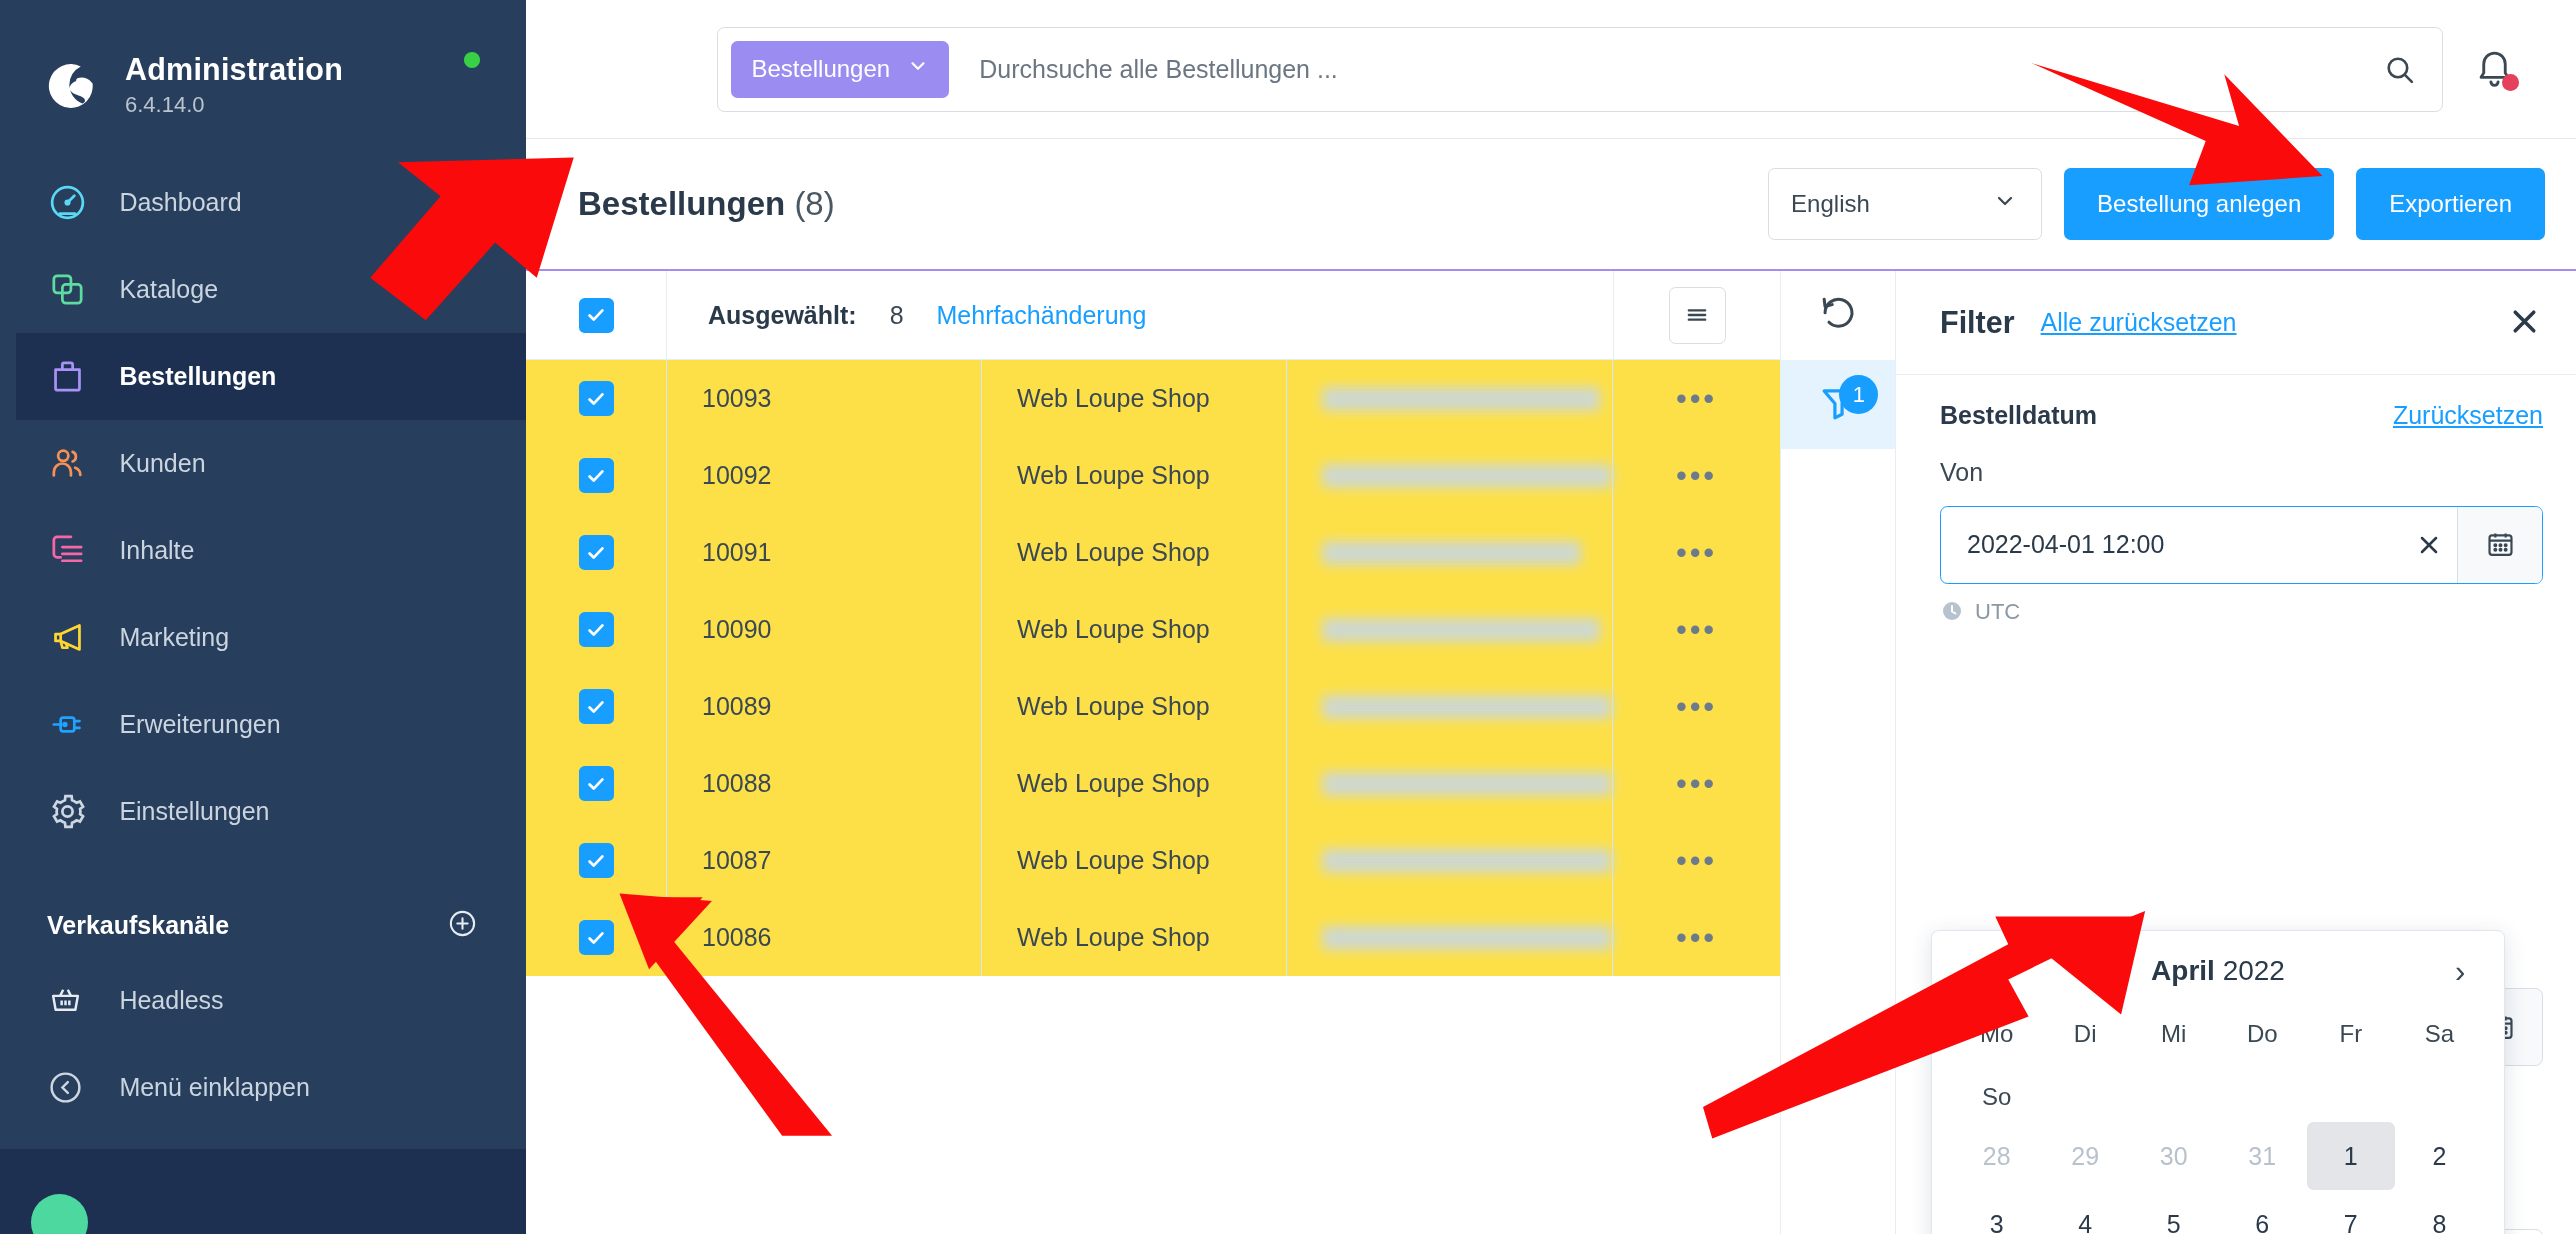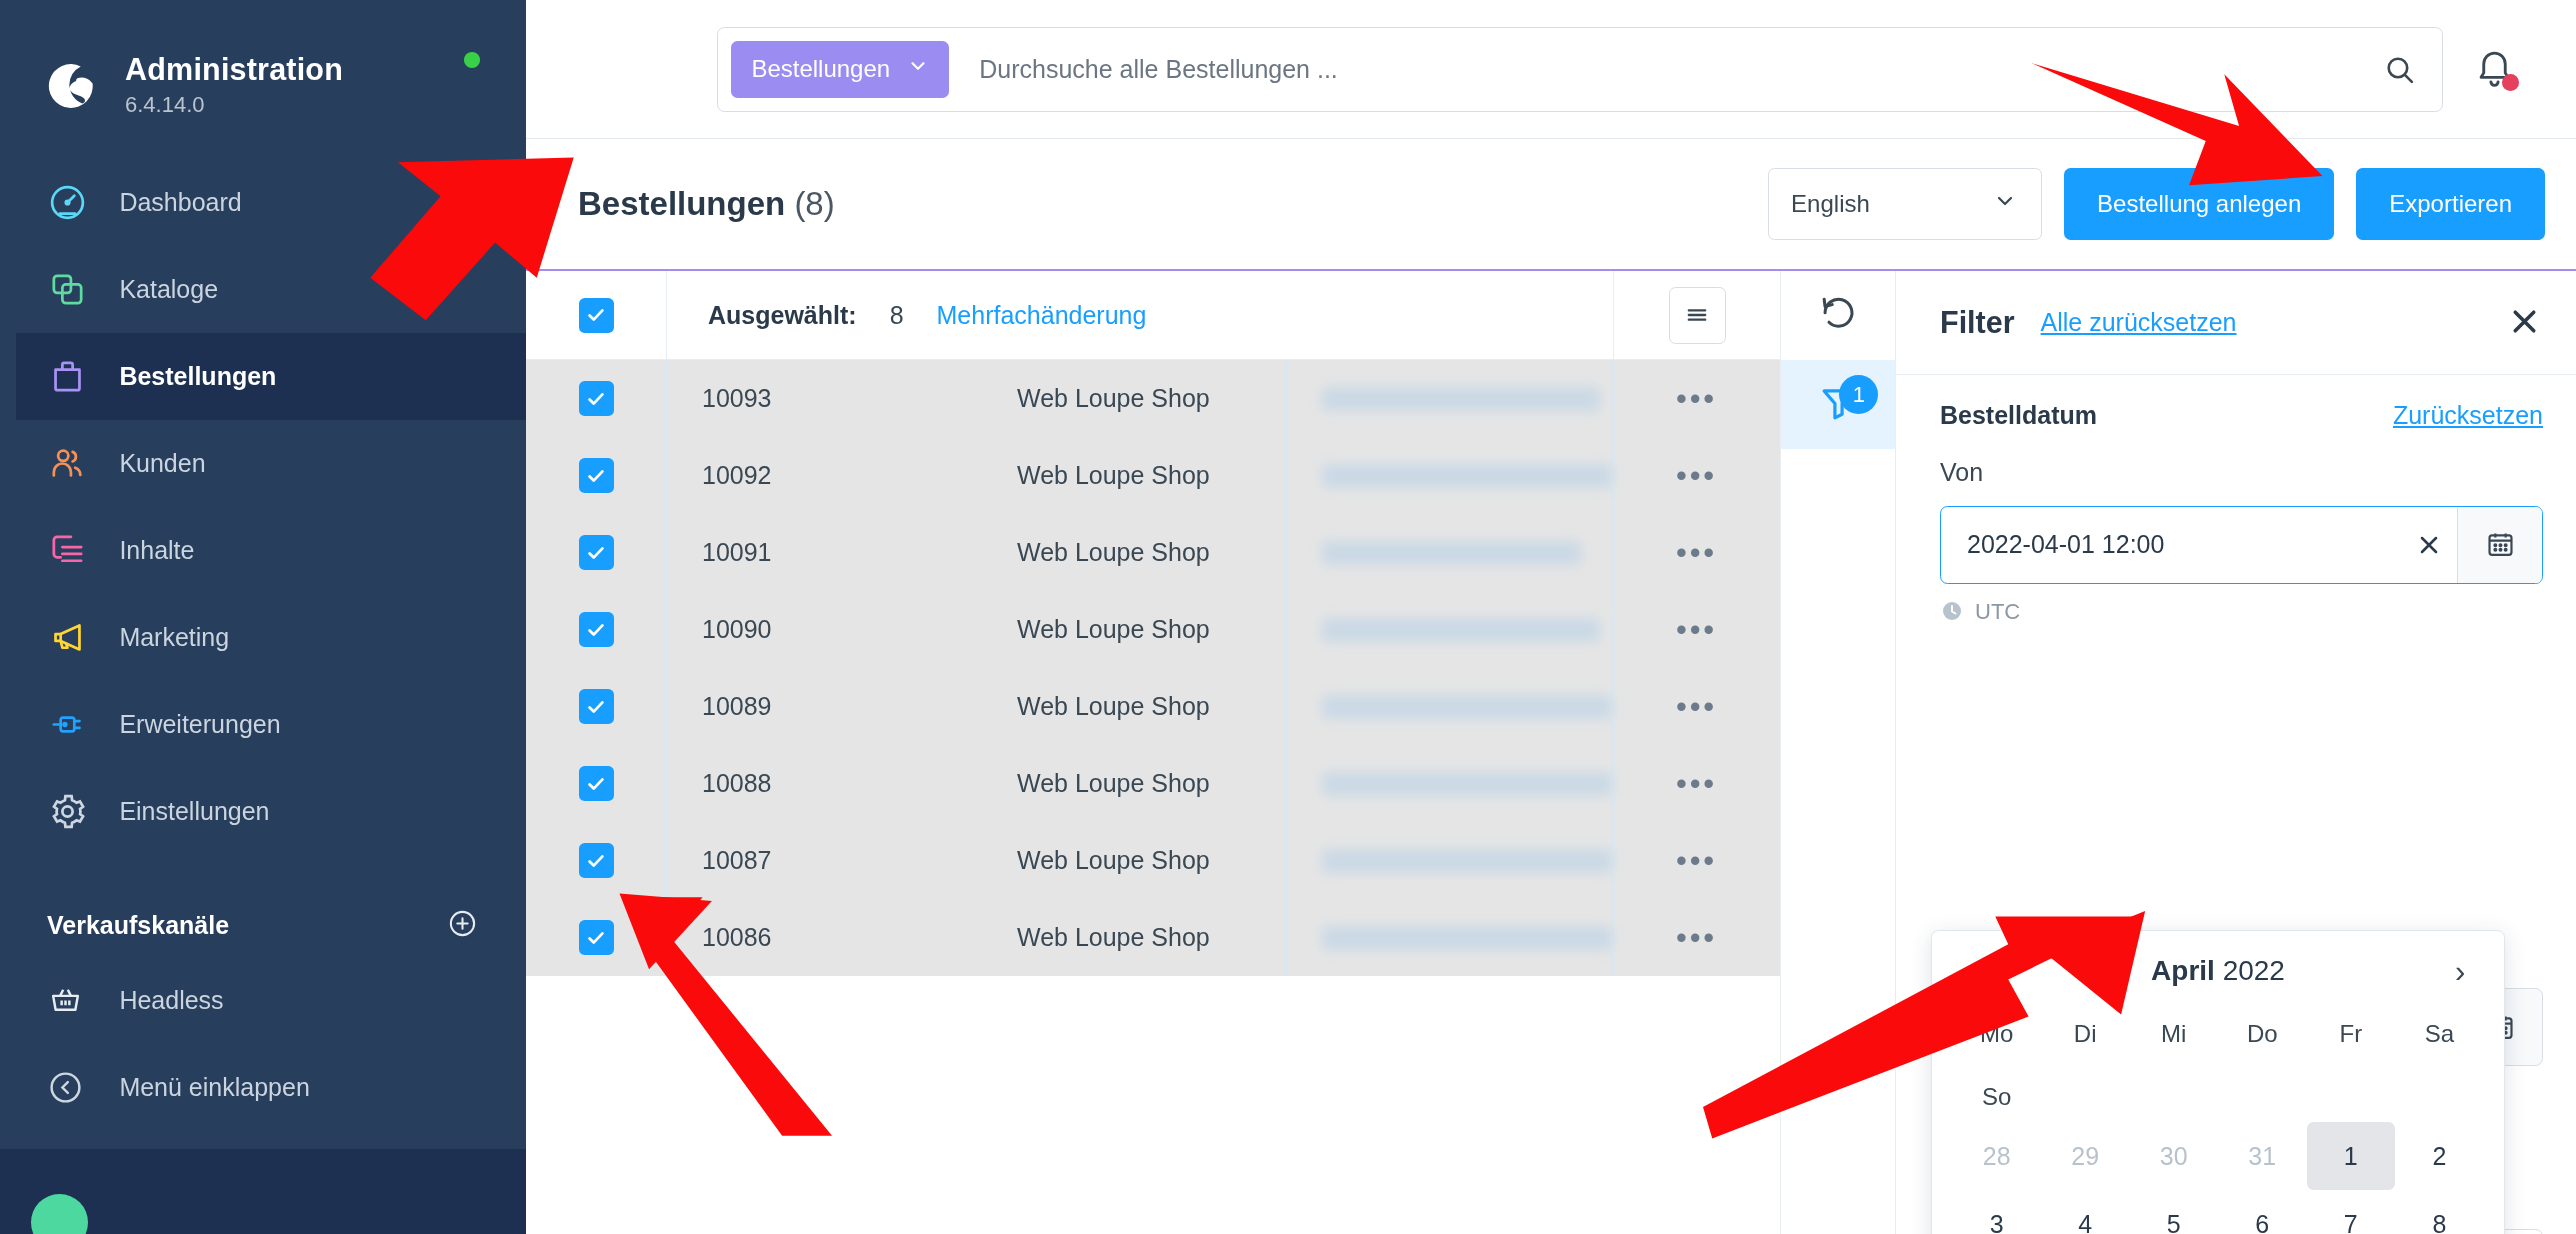--- a/index.html
+++ b/index.html
@@ -124,21 +124,21 @@
     width: 57px; height: 57px; border: 0.9px solid #d8dde3; border-radius: 6.5px;
     display: flex; align-items: center; justify-content: center; cursor: pointer; background: #fff;
   }
 
   .cbx {
     width: 35px; height: 35px; border-radius: 5.6px; background: #189eff;
     display: flex; align-items: center; justify-content: center; cursor: pointer;
   }
 
   .rows { flex: 1 1 auto; overflow: hidden; }
-  .row { display: flex; height: 77px; background: #e5e5e5; }
+  .row { display: flex; height: 77px; background: #fde047; }
   .row .cell-check { border-right: 0.9px solid #d4e7f7; }
   .cell-num { width: 315px; flex: 0 0 315px; display: flex; align-items: center; padding-left: 35px; font-size: 25px; color: #3a4854; border-right: 0.9px solid #d4e7f7; }
   .cell-shop { width: 305px; flex: 0 0 305px; display: flex; align-items: center; padding-left: 35px; font-size: 25px; color: #3a4854; border-right: 0.9px solid #d4e7f7; }
   .cell-blur { flex: 1 1 auto; display: flex; align-items: center; padding-left: 35px; min-width: 0; border-right: 0.9px solid #d4e7f7; }
   .blurbar { height: 24px; border-radius: 3.7px; background: #c6d7e6; filter: blur(5.6px); opacity: .85; }
   .cell-dots { width: 167px; flex: 0 0 167px; display: flex; align-items: center; justify-content: center; font-size: 31px; color: #6b7b8c; letter-spacing: 2.8px; cursor: pointer; }
 
   
   .rail { width: 116px; flex: 0 0 116px; background: #fff; border-left: 0.9px solid #e8edf2; border-right: 0.9px solid #e8edf2; }
   .rail-btn { height: 89px; display: flex; align-items: center; justify-content: center; cursor: pointer; position: relative; }

